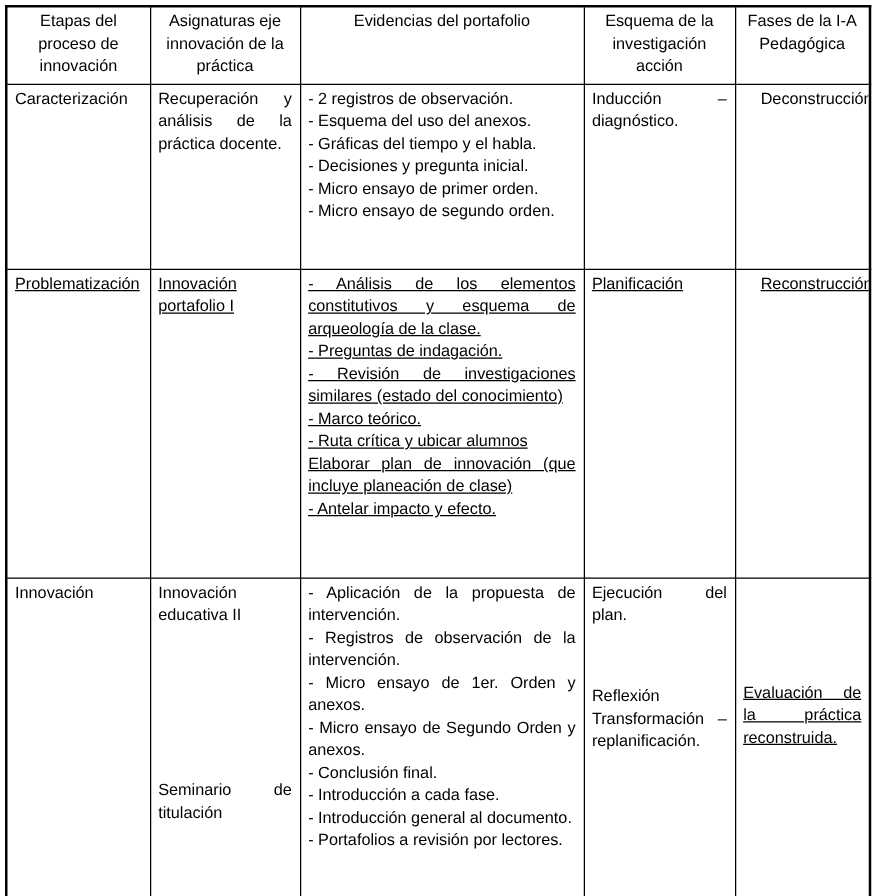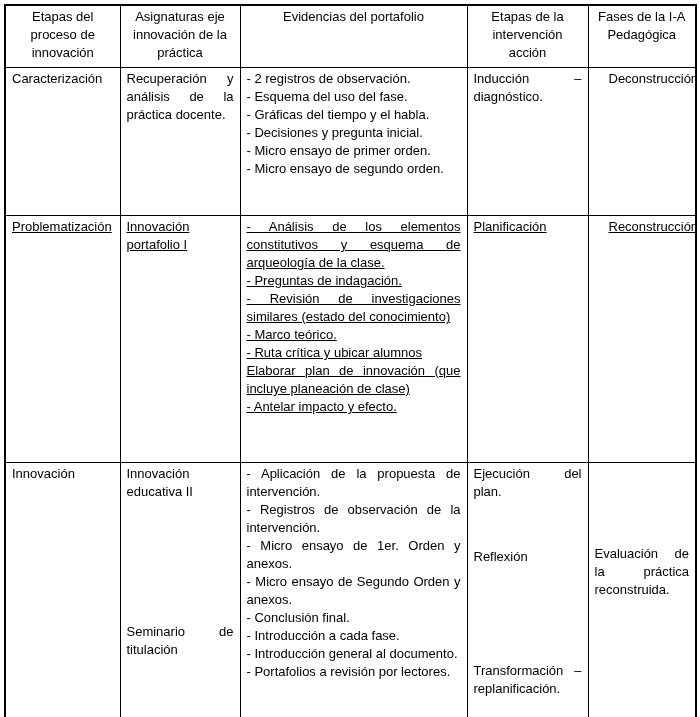--- a/index.html
+++ b/index.html
@@ -45,56 +45,56 @@
   }
   td { text-align: justify; }
   td.col-etapa { text-align: left; }
   td.col-fase-plain { text-align: right; padding-left: 20px; }
   tr.r1 td { height: 143px; }
   tr.r2 td { height: 242px; text-decoration: underline; }
   tr.r3 td { height: 265px; }
   .para { margin: 0; }
   .gap-seminario { margin-top: 122px; }
   .gap-reflexion { margin-top: 47px; }
-  .gap-transformacion { margin-top: 96px; }
-  .gap-evaluacion { margin-top: 80px; }
+  .gap-transformacion { }
+  .gap-evaluacion { margin-top: 80px; text-decoration: underline; }
 </style>
 </head>
 <body>
 
 <div class="page">
   <table class="grid">
     <colgroup>
       <col class="c1">
         <col class="c2">
         <col class="c3">
         <col class="c4">
         <col class="c5">
     </colgroup>
     <thead>
       <tr>
         <th>Etapas del proceso de innovación</th>
         <th>Asignaturas eje innovación de la práctica</th>
         <th>Evidencias del portafolio</th>
-        <th>Etapas de la intervención acción</th>
+        <th>Esquema de la investigación acción</th>
         <th>Fases de la I-A Pedagógica</th>
       </tr>
     </thead>
     <tbody>
 
       <tr class="r1">
         <td class="col-etapa">
           <div class="para">Caracterización</div>
         </td>
         <td>
           <div class="para">Recuperación y análisis de la práctica docente.</div>
         </td>
         <td>
           <div class="para">- 2 registros de observación.</div>
-          <div class="para">- Esquema del uso del fase.</div>
+          <div class="para">- Esquema del uso del anexos.</div>
           <div class="para">- Gráficas del tiempo y el habla.</div>
           <div class="para">- Decisiones y pregunta inicial.</div>
           <div class="para">- Micro ensayo de primer orden.</div>
           <div class="para">- Micro ensayo de segundo orden.</div>
         </td>
         <td>
           <div class="para">Inducción – diagnóstico.</div>
         </td>
         <td class="col-fase-plain">
           <div class="para">Deconstrucción</div>

